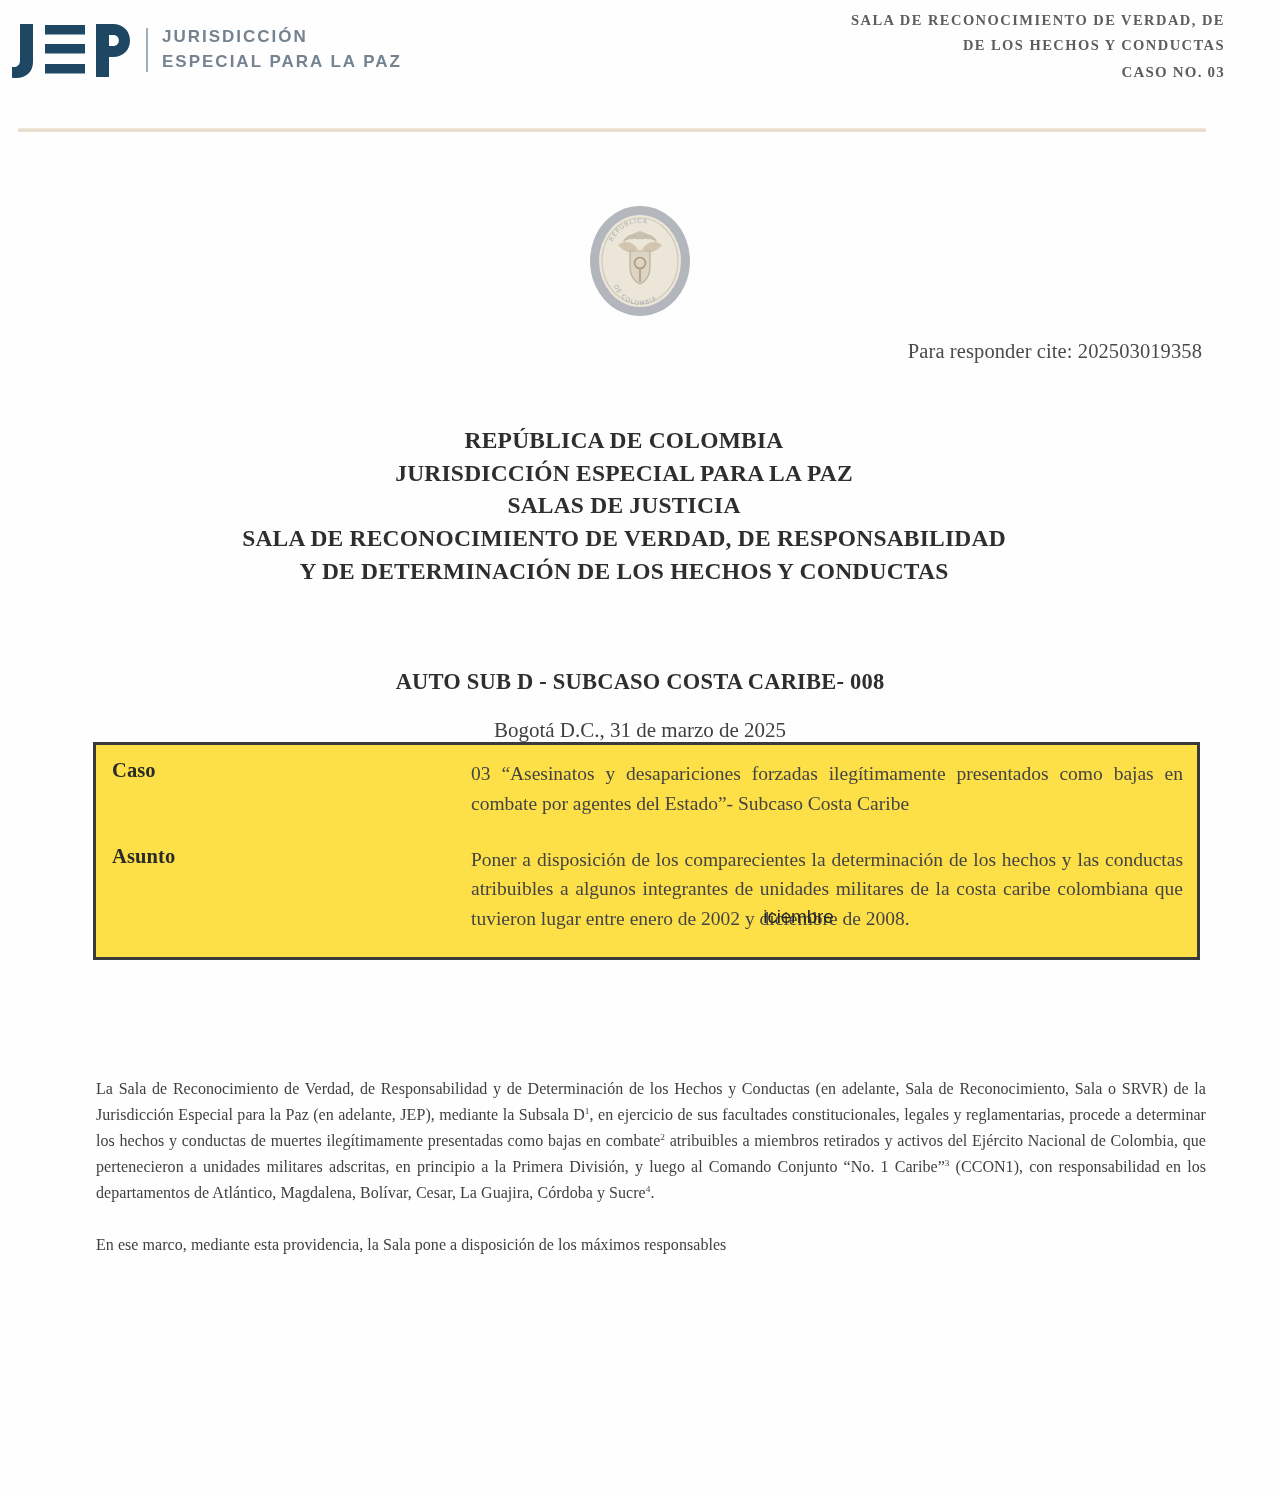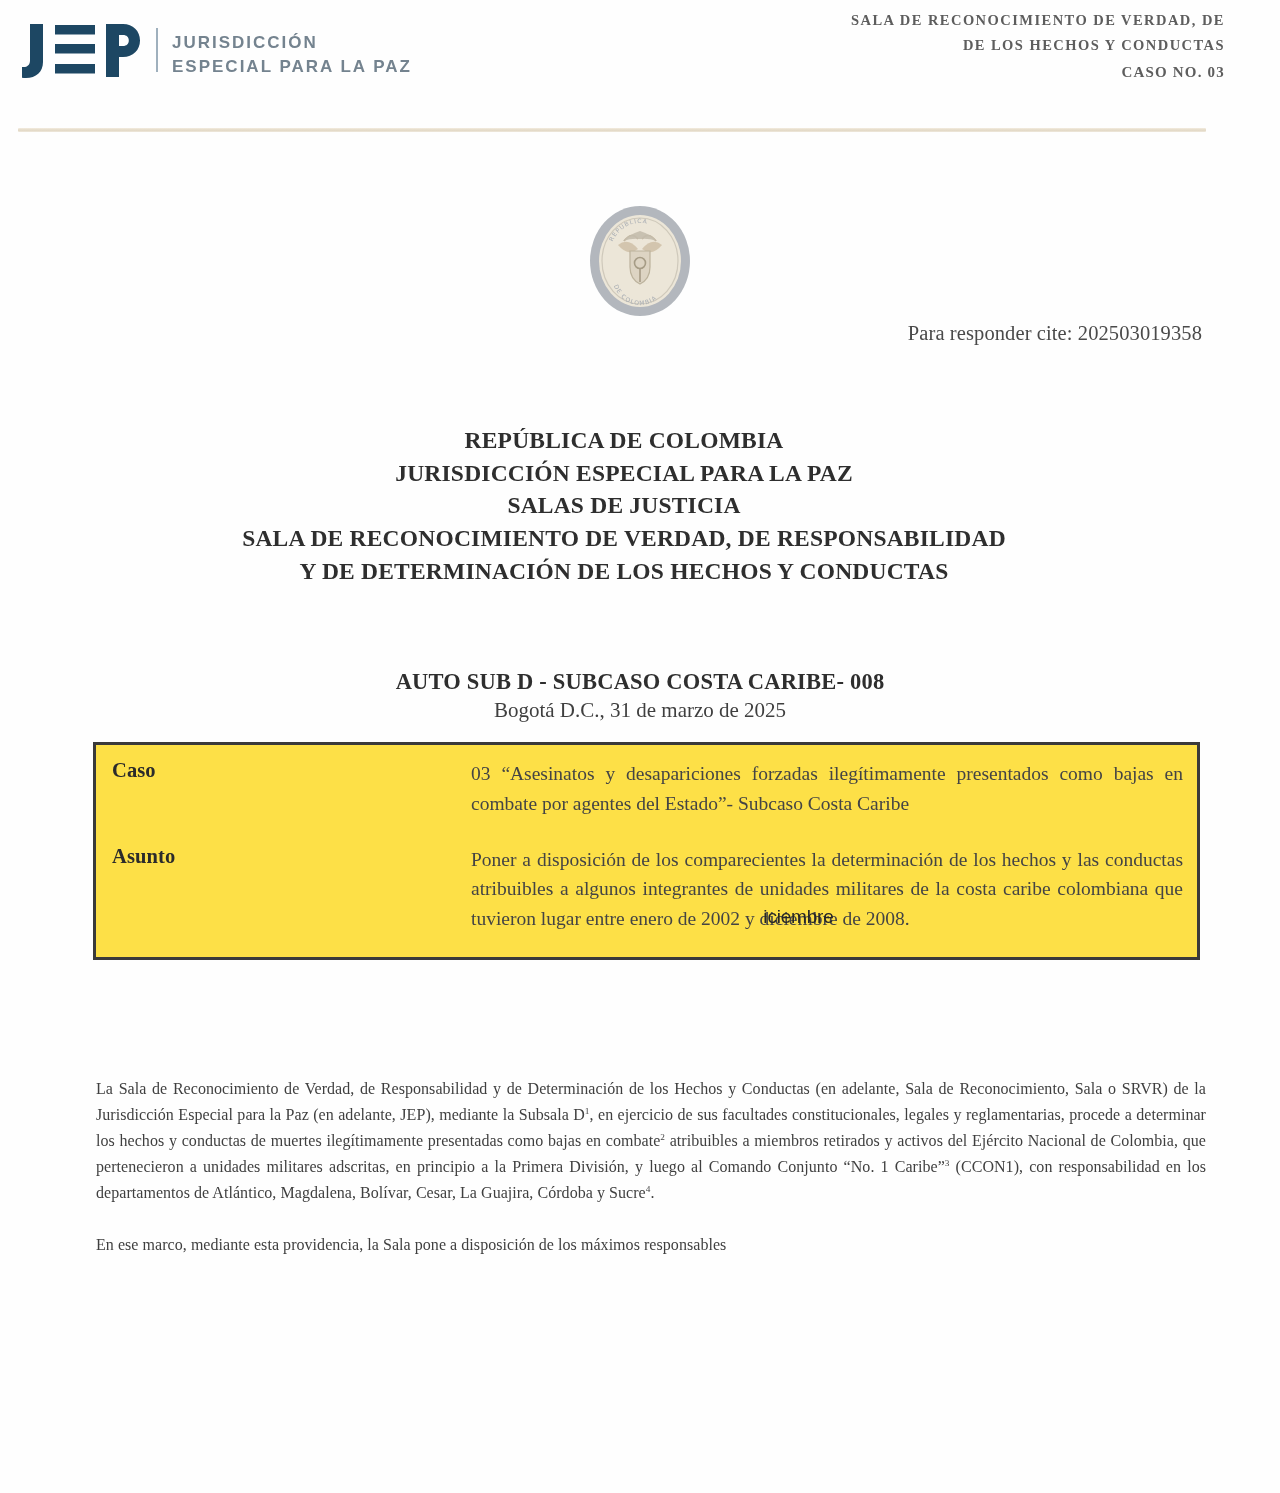--- a/index.html
+++ b/index.html
@@ -26,24 +26,24 @@
   }
 
   
   .doc-header {
     position: relative;
     height: 118px;
   }
 
   .jep-logo-block {
     position: absolute;
-    left: 22px;
+    left: 12px;
     top: 20px;
     display: flex;
-    align-items: flex-end;
+    align-items: center;
   }
 
   .jep-mark {
     display: flex;
     align-items: flex-end;
     height: 60px;
   }
   .jep-svg { display: block; }
 
   .jep-divider {
@@ -108,21 +108,21 @@
   .emblem {
     width: 104px;
     height: 112px;
     opacity: .88;
   }
 
   
   .cite-line {
     position: absolute;
     left: 0;
-    top: 322px;
+    top: 340px;
     width: 1280px;
     text-align: right;
     padding-right: 78px;
     box-sizing: border-box;
     font-size: 20.5px;
     color: #4a4a4a;
     letter-spacing: .1px;
   }
 
   
@@ -152,21 +152,21 @@
   .auto-title {
     font-weight: 700;
     font-size: 22.5px;
     color: #2e2e2e;
     letter-spacing: .2px;
     line-height: 1.35;
   }
   .auto-date {
     font-size: 21px;
     color: #3f3f3f;
-    margin-top: 0;
+    margin-top: 20px;
     line-height: 1.3;
   }
 
   
   .info-table {
     position: absolute;
     left: 93px;
     top: 742px;
     width: 1107px;
     border: 3px solid #3a3a3a;

